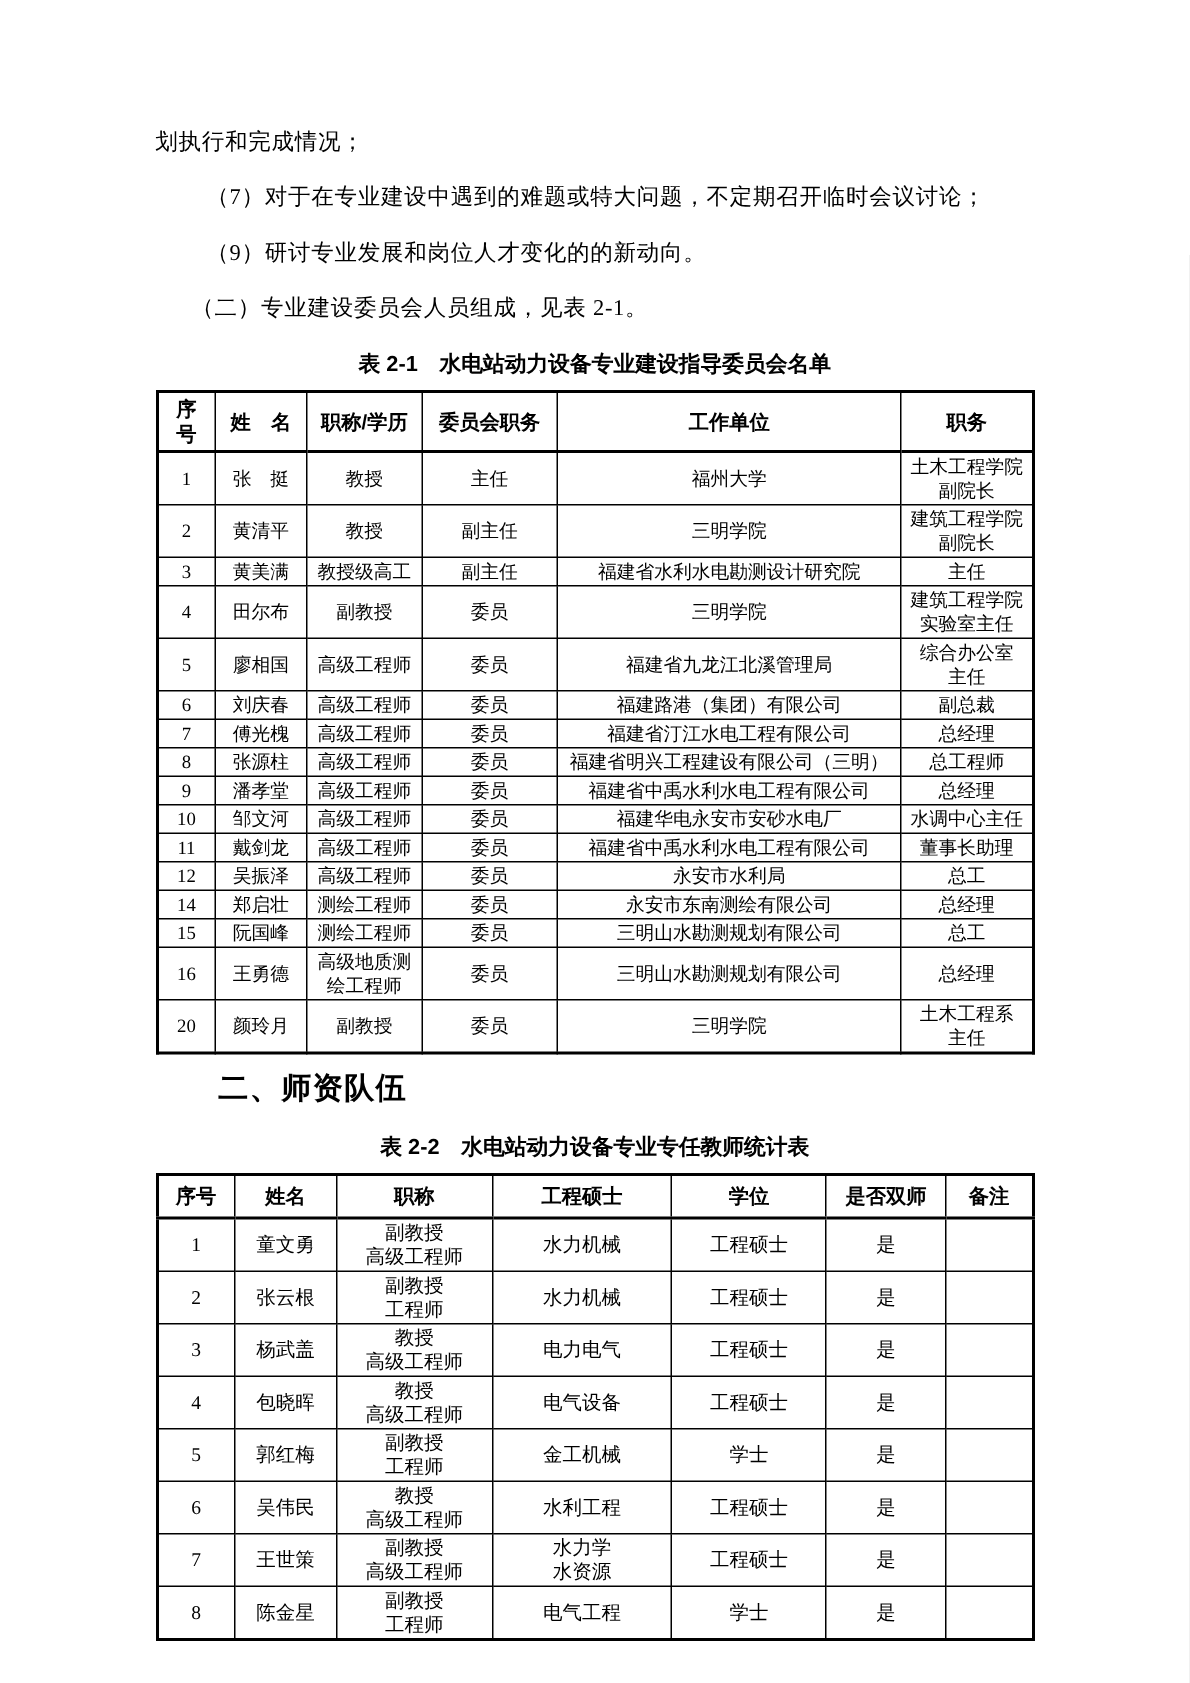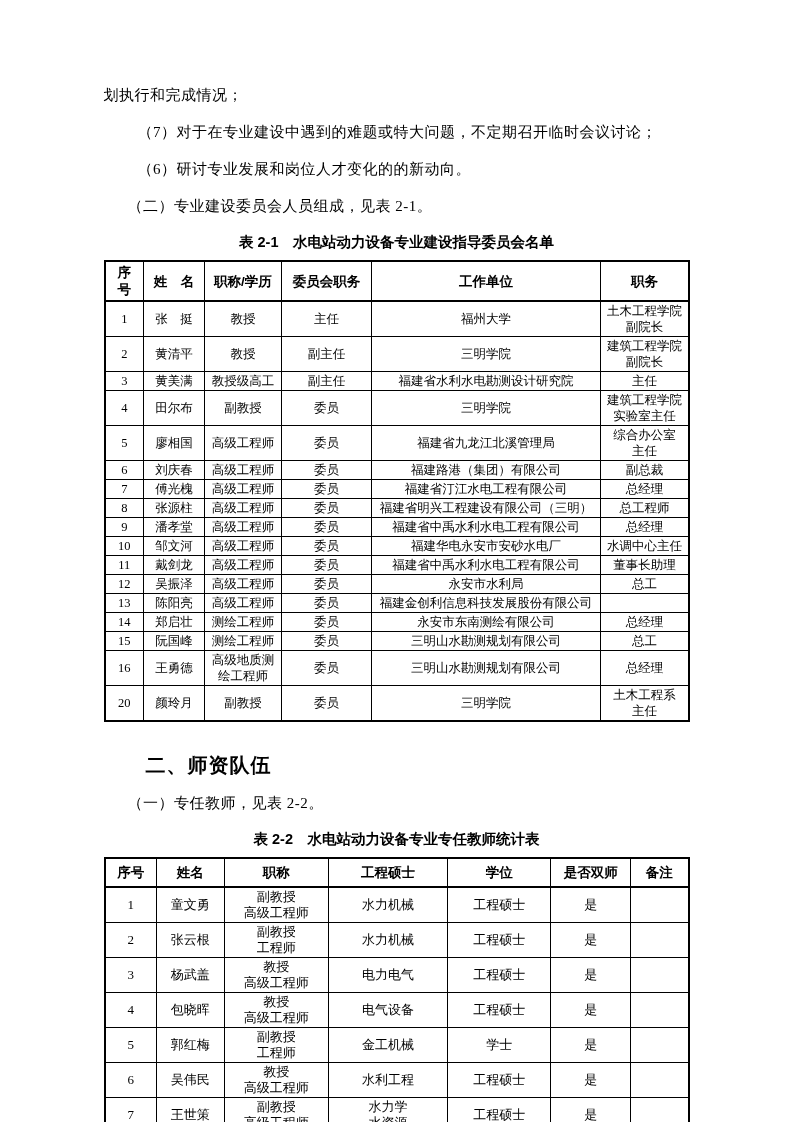--- a/index.html
+++ b/index.html
@@ -62,21 +62,21 @@
     line-height: 16px;
     padding: 1px 2px;
   }
   table.table2 th { padding: 5px 1px; margin-top: 32px; }
   table.table2 td { font-size: 13px; padding: 1px 2px; }
   h2.section-heading {
     font-family: "Liberation Sans", "DejaVu Sans", sans-serif;
     font-weight: bold;
     font-size: 20px;
     padding-left: 42px;
-    margin-top: 30px;
+    margin-top: 9px;
     margin-bottom: 13px;
     letter-spacing: 1px;
   }
   .page-number {
     position: absolute;
     left: 0;
     right: 0;
     top: 1040px;
     text-align: center;
     font-size: 12px;
@@ -86,21 +86,21 @@
 </head>
 <body>
 
 <div class="page">
   <div class="content">
 
     <p class="body-text">划执行和完成情况；</p>
 
     <p class="body-text indent-num">（7）对于在专业建设中遇到的难题或特大问题，不定期召开临时会议讨论；</p>
 
-    <p class="body-text indent-num">（6）研讨专业发展和岗位人才变化的的新动向。</p>
+    <p class="body-text indent-num">（9）研讨专业发展和岗位人才变化的的新动向。</p>
 
     <p class="body-text indent-sub">（二）专业建设委员会人员组成，见表 2-1。</p>
 
     <div class="caption">表 2-1　水电站动力设备专业建设指导委员会名单</div>
 
     <table class="doc-table table1">
         <colgroup>
           <col style="width: 6.7%;">
           <col style="width: 10.4%;">
           <col style="width: 13.2%;">
@@ -214,28 +214,20 @@
           </tr>
           <tr>
             <td>12</td>
             <td>吴振泽</td>
             <td>高级工程师</td>
             <td>委员</td>
             <td>永安市水利局</td>
             <td>总工</td>
           </tr>
           <tr>
-            <td>13</td>
-            <td>陈阳亮</td>
-            <td>高级工程师</td>
-            <td>委员</td>
-            <td>福建金创利信息科技发展股份有限公司</td>
-            <td></td>
-          </tr>
-          <tr>
             <td>14</td>
             <td>郑启壮</td>
             <td>测绘工程师</td>
             <td>委员</td>
             <td>永安市东南测绘有限公司</td>
             <td>总经理</td>
           </tr>
           <tr>
             <td>15</td>
             <td>阮国峰</td>
@@ -260,21 +252,20 @@
             <td>委员</td>
             <td>三明学院</td>
             <td>土木工程系
 主任</td>
           </tr>
         </tbody>
       </table>
 
     <h2 class="section-heading">二、师资队伍</h2>
 
-    <p class="body-text indent-sub">（一）专任教师，见表 2-2。</p>
 
     <div class="caption">表 2-2　水电站动力设备专业专任教师统计表</div>
 
     <table class="doc-table table2">
         <colgroup>
           <col style="width: 8.9%;">
           <col style="width: 11.6%;">
           <col style="width: 17.8%;">
           <col style="width: 20.5%;">
           <col style="width: 17.6%;">

